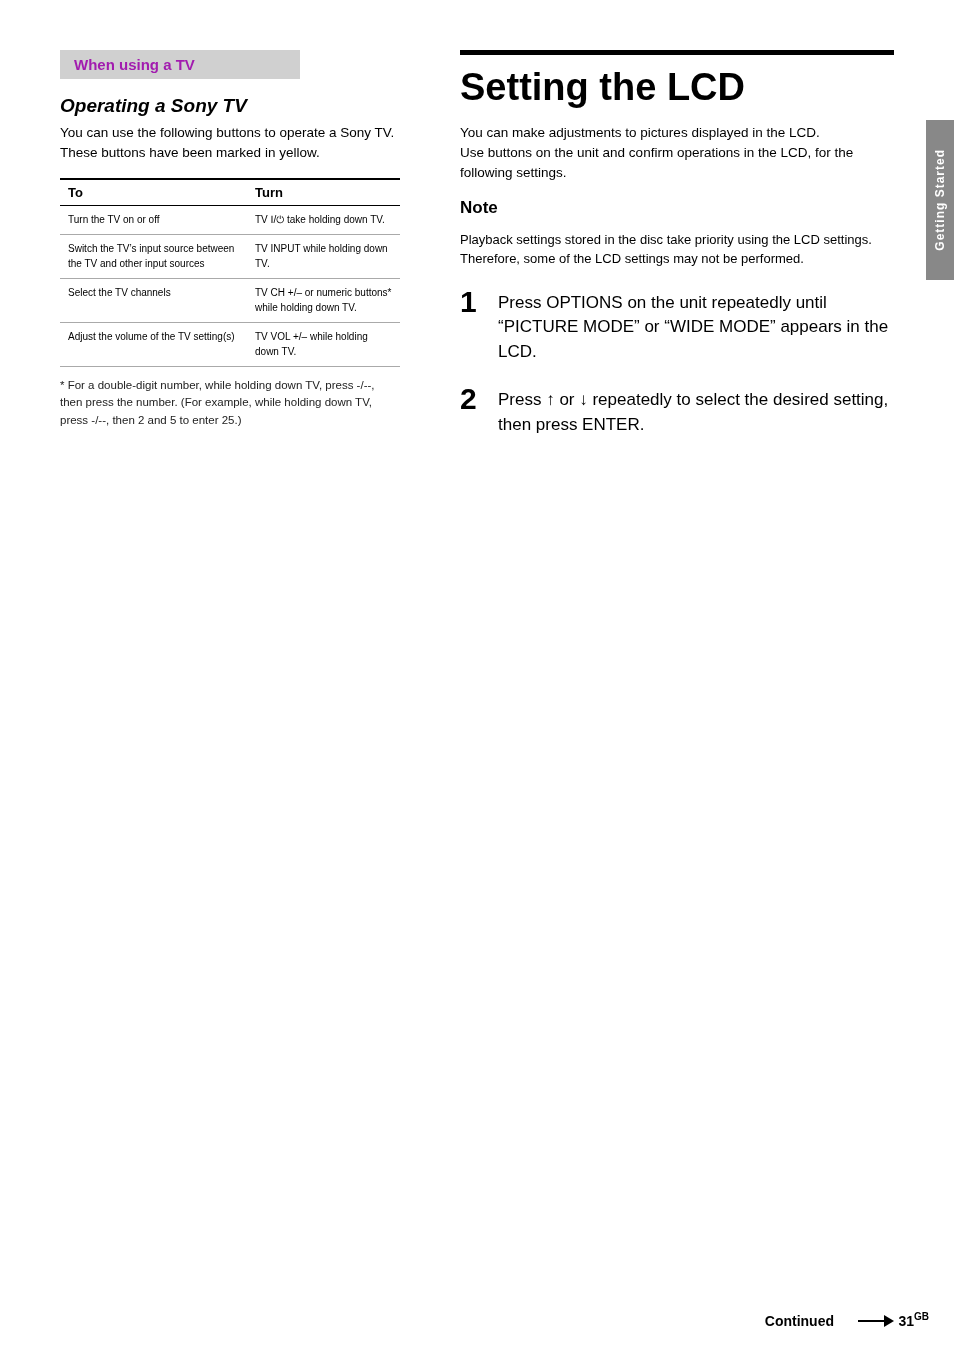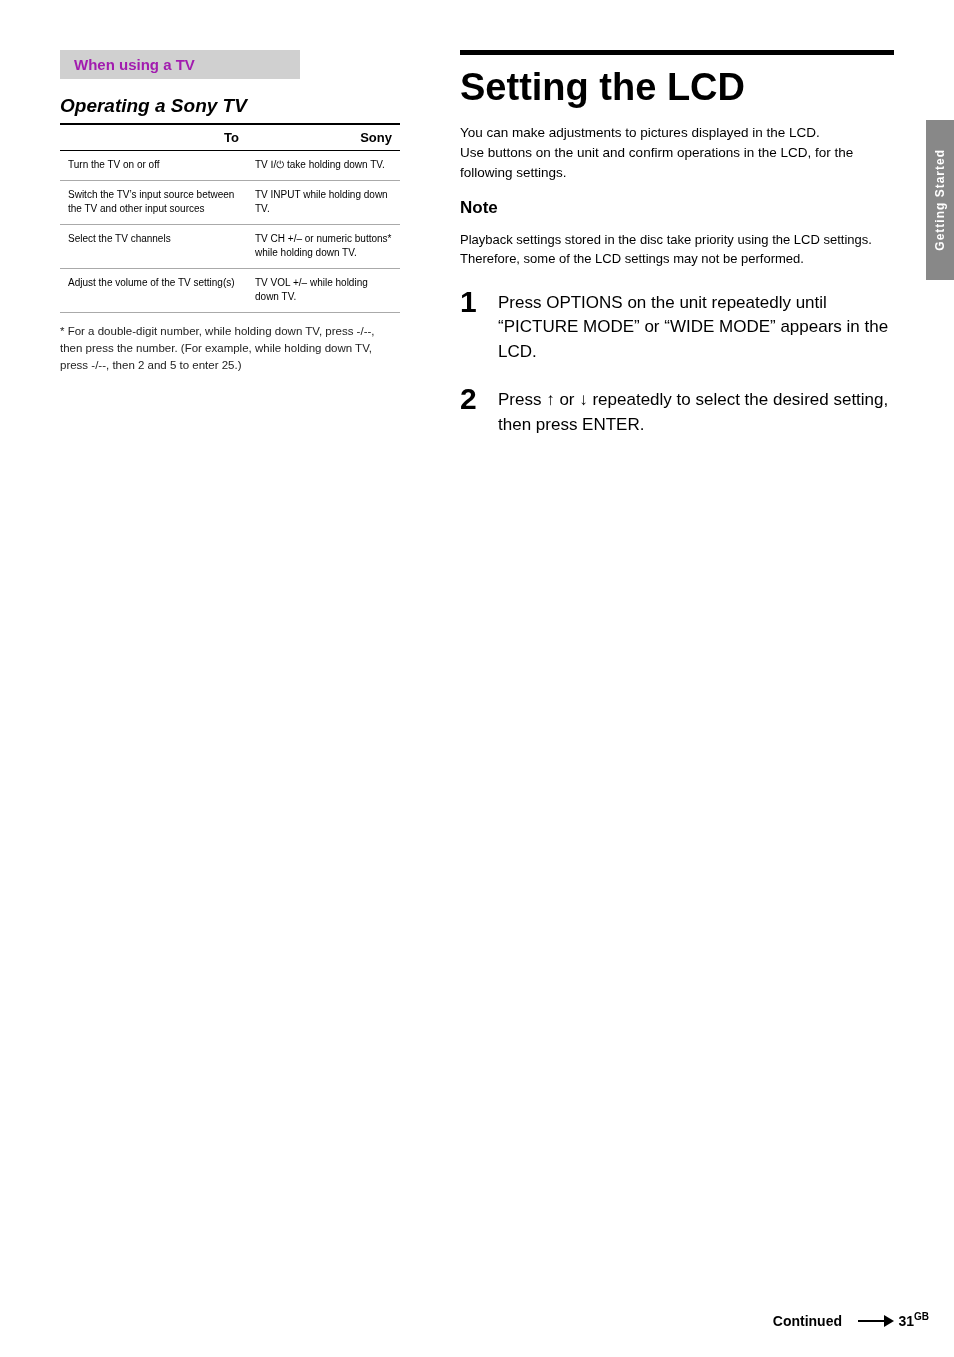--- a/index.html
+++ b/index.html
@@ -100,21 +100,21 @@
       font-size: 13px;
     }
 
     .sony-table thead tr {
       border-top: 2px solid #000;
       border-bottom: 1px solid #000;
     }
 
     .sony-table th {
       padding: 5px 8px;
-      text-align: right;
+      text-align: left;
       font-weight: bold;
       font-size: 13px;
     }
 
     .sony-table td {
       padding: 7px 8px;
       vertical-align: top;
       font-size: 10px;
       line-height: 1.45;
     }
@@ -192,21 +192,21 @@
       padding-top: 4px;
     }
 
     
     .continued-footer {
       position: absolute;
       bottom: 28px;
       right: 60px;
       display: flex;
       align-items: center;
-      gap: 16px;
+      gap: 24px;
       font-size: 14px;
       font-weight: bold;
     }
 
     .arrow-icon {
       display: inline-block;
       width: 36px;
       height: 14px;
       position: relative;
     }
@@ -253,26 +253,27 @@
 <div class="page-container">
 
   <div class="left-column">
 
     <div class="when-using-box">
       <h2>When using a TV</h2>
     </div>
 
 
     <p class="operating-heading">Operating a Sony TV</p>
+    <p class="operating-subtext">You can use the following buttons to operate a Sony TV. These buttons have been marked in yellow.</p>
 
     <table class="sony-table">
       <thead>
         <tr>
           <th>To</th>
-          <th>Sony</th>
+          <th>Turn</th>
         </tr>
       </thead>
       <tbody id="table-body">
       <tr>
             <td>Turn the TV on or off</td>
             <td>TV Ⅰ/⏻ take holding down TV.</td>
           </tr>
           <tr>
             <td>Switch the TV’s input source between the TV and other input sources</td>
             <td>TV INPUT while holding down TV.</td>

